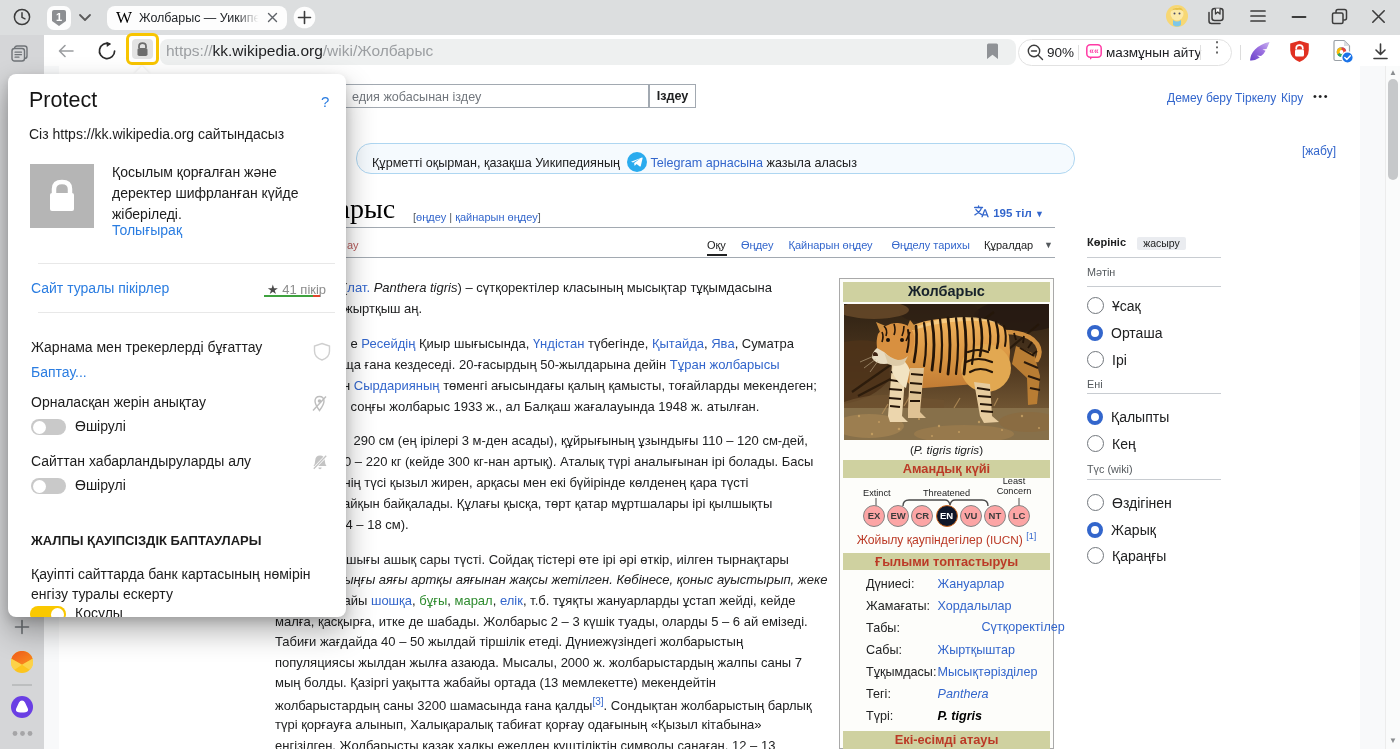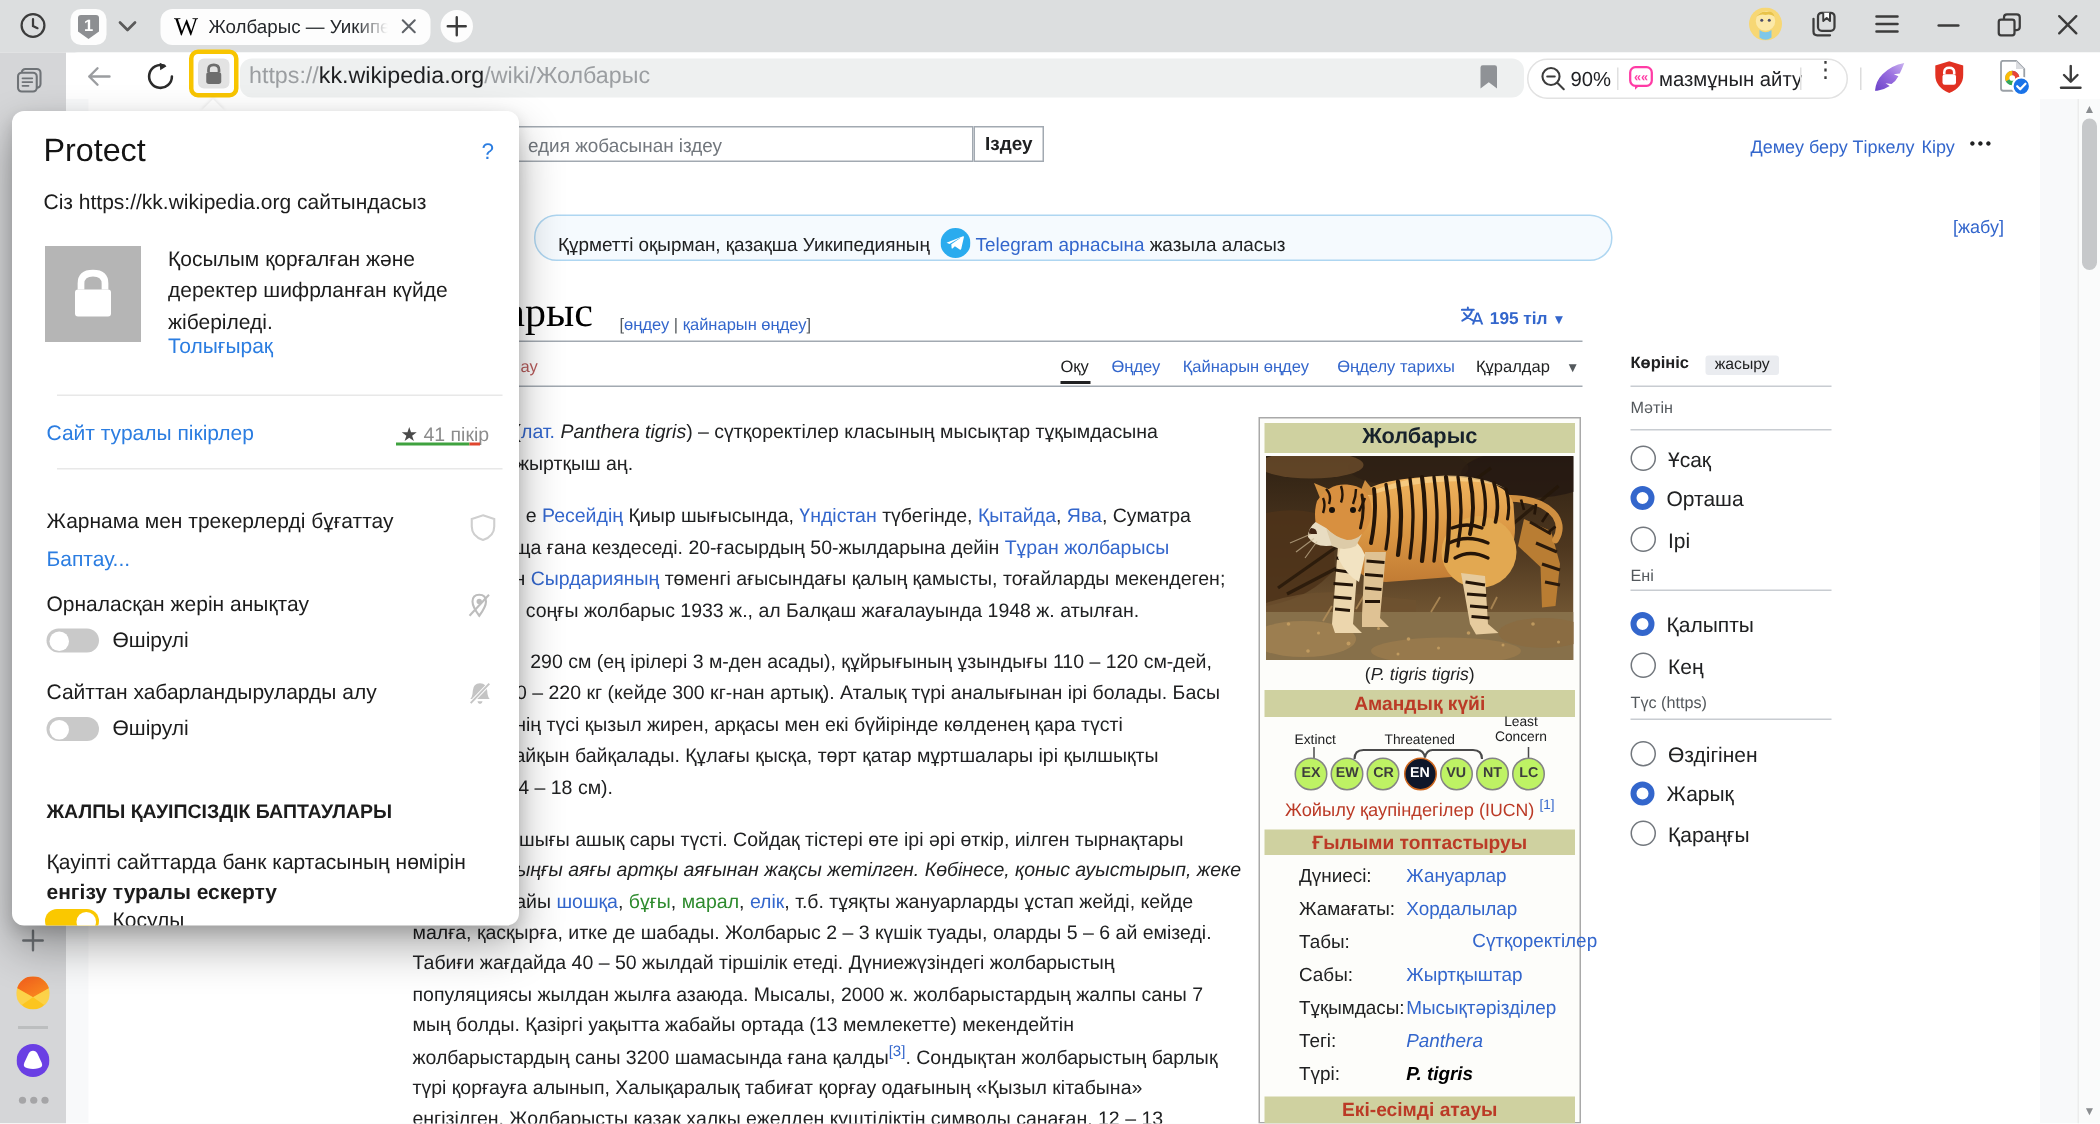--- a/index.html
+++ b/index.html
@@ -21,21 +21,21 @@
            border-radius:6px;box-sizing:border-box;}
   .lockinner{left:3px;top:3px;width:21px;height:20px;background:#e3e3e3;border-radius:4px;}
   .zoompill{left:1018px;top:39px;width:214px;height:27px;background:#fff;
             border:1px solid #e2e2e2;border-radius:13.5px;box-sizing:border-box;}
   
   .wlink{color:#3366cc;}
   .radio{display:inline-block;width:15px;height:15px;border-radius:50%;border:1px solid #72777d;background:#fff;vertical-align:-3px;}
   .radio.on{border:4.5px solid #36c;width:8px;height:8px;}
   .rlab{font-size:14px;color:#202122;margin-left:8px;}
   .glink{color:#2e8b2e;}
-  .stc{display:inline-block;width:20px;height:20px;border-radius:50%;border:1.5px solid #848484;background:#bef264;
+  .stc{display:inline-block;width:20px;height:20px;border-radius:50%;border:1.5px solid #848484;background:#fca5a5;
        font-size:9.5px;font-weight:bold;color:#3c3c3c;text-align:center;line-height:20px;margin-right:2.2px;}
   .stc.on{background:#0f172a;border-color:#cd661d;color:#fff;}
   .tl{left:866px;font-size:12.6px;color:#202122;line-height:1.15;}
   .tv{left:937.5px;font-size:12.6px;line-height:1.15;}
 
 
   .bodytext{font-size:13px;color:#202122;line-height:1;}
   
   #popup{left:8px;top:74px;width:338px;height:543px;background:#fff;border-radius:8px;
          box-shadow:0 14px 30px rgba(0,0,0,.32),0 4px 10px rgba(0,0,0,.14);overflow:hidden;}
@@ -94,21 +94,21 @@
 <div class="abs" style="left:1087px;top:257px;width:134px;height:1px;background:#c8ccd1;"></div>
 <div class="abs nw" style="left:1087px;top:265.5px;font-size:10.8px;color:#54595d;">Мәтін</div>
 <div class="abs" style="left:1087px;top:285.5px;width:134px;height:1px;background:#c8ccd1;"></div>
 <div class="abs nw" style="left:1087px;top:297px;"><span class="radio"></span><span class="rlab">Ұсақ</span></div>
 <div class="abs nw" style="left:1087px;top:324px;"><span class="radio on"></span><span class="rlab">Орташа</span></div>
 <div class="abs nw" style="left:1087px;top:351px;"><span class="radio"></span><span class="rlab">Ірі</span></div>
 <div class="abs nw" style="left:1087px;top:377.5px;font-size:10.8px;color:#54595d;">Ені</div>
 <div class="abs" style="left:1087px;top:392.5px;width:134px;height:1px;background:#c8ccd1;"></div>
 <div class="abs nw" style="left:1087px;top:408px;"><span class="radio on"></span><span class="rlab">Қалыпты</span></div>
 <div class="abs nw" style="left:1087px;top:434.5px;"><span class="radio"></span><span class="rlab">Кең</span></div>
-<div class="abs nw" style="left:1087px;top:463px;font-size:10.8px;color:#54595d;">Түс (https)</div>
+<div class="abs nw" style="left:1087px;top:463px;font-size:10.8px;color:#54595d;">Түс (wiki)</div>
 <div class="abs" style="left:1087px;top:478.5px;width:134px;height:1px;background:#c8ccd1;"></div>
 <div class="abs nw" style="left:1087px;top:494px;"><span class="radio"></span><span class="rlab">Өздігінен</span></div>
 <div class="abs nw" style="left:1087px;top:520.5px;"><span class="radio on"></span><span class="rlab">Жарық</span></div>
 <div class="abs nw" style="left:1087px;top:547px;"><span class="radio"></span><span class="rlab">Қараңғы</span></div>
 
 <div class="abs nw bodytext" style="left:343px;top:280.5px;">(<span class="wlink">лат.</span> <i>Panthera tigris</i>) – сүтқоректілер класының мысықтар тұқымдасына</div>
 <div class="abs nw bodytext" style="left:344px;top:301.5px;">жыртқыш аң.</div>
 <div class="abs nw bodytext" style="left:350.5px;top:337px;">е <span class="wlink">Ресейдің</span> Қиыр шығысында, <span class="wlink">Үндістан</span> түбегінде, <span class="wlink">Қытайда</span>, <span class="wlink">Ява</span>, Суматра</div>
 <div class="abs nw bodytext" style="left:343px;top:358px;">ща ғана кездеседі. 20-ғасырдың 50-жылдарына дейін <span class="wlink">Тұран жолбарысы</span></div>
 <div class="abs nw bodytext" style="left:343px;top:379px;">н <span class="wlink">Сырдарияның</span> төменгі ағысындағы қалың қамысты, тоғайларды мекендеген;</div>
@@ -448,18 +448,18 @@
     <path d="M7.3 13.5 Q7.5 15.3 9 15.3 Q10.5 15.3 10.7 13.5 Z" fill="#c4c4c4"></path>
     <path d="M2 15.5 L16 1" stroke="#fff" stroke-width="2.6"></path>
     <path d="M2.8 14.8 L15.2 1.8" stroke="#c4c4c4" stroke-width="1.3"></path>
   </svg>
   <div class="abs toggle" style="left:23px;top:404px;">
       <span class="knob" style="left:1.5px;"></span>
     </div>
   <div class="abs nw ptext" style="left:67px;top:403px;">Өшірулі</div>
   <div class="abs nw" style="left:23px;top:459px;font-size:13px;font-weight:bold;color:#1c1c1c;">ЖАЛПЫ ҚАУІПСІЗДІК БАПТАУЛАРЫ</div>
   <div class="abs nw ptext" style="left:23px;top:492px;">Қауіпті сайттарда банк картасының нөмірін</div>
-  <div class="abs nw ptext" style="left:23px;top:512px;font-weight:bold;">енгізу туралы ескерту</div>
+  <div class="abs nw ptext" style="left:23px;top:512px;">енгізу туралы ескерту</div>
   <div class="abs toggle" style="left:22px;top:532px;width:36px;background:#fac800;">
       <span class="knob" style="left:21px;"></span>
     </div>
   <div class="abs nw ptext" style="left:67px;top:531px;">Қосулы</div>
 </div>
 
 </body></html>

